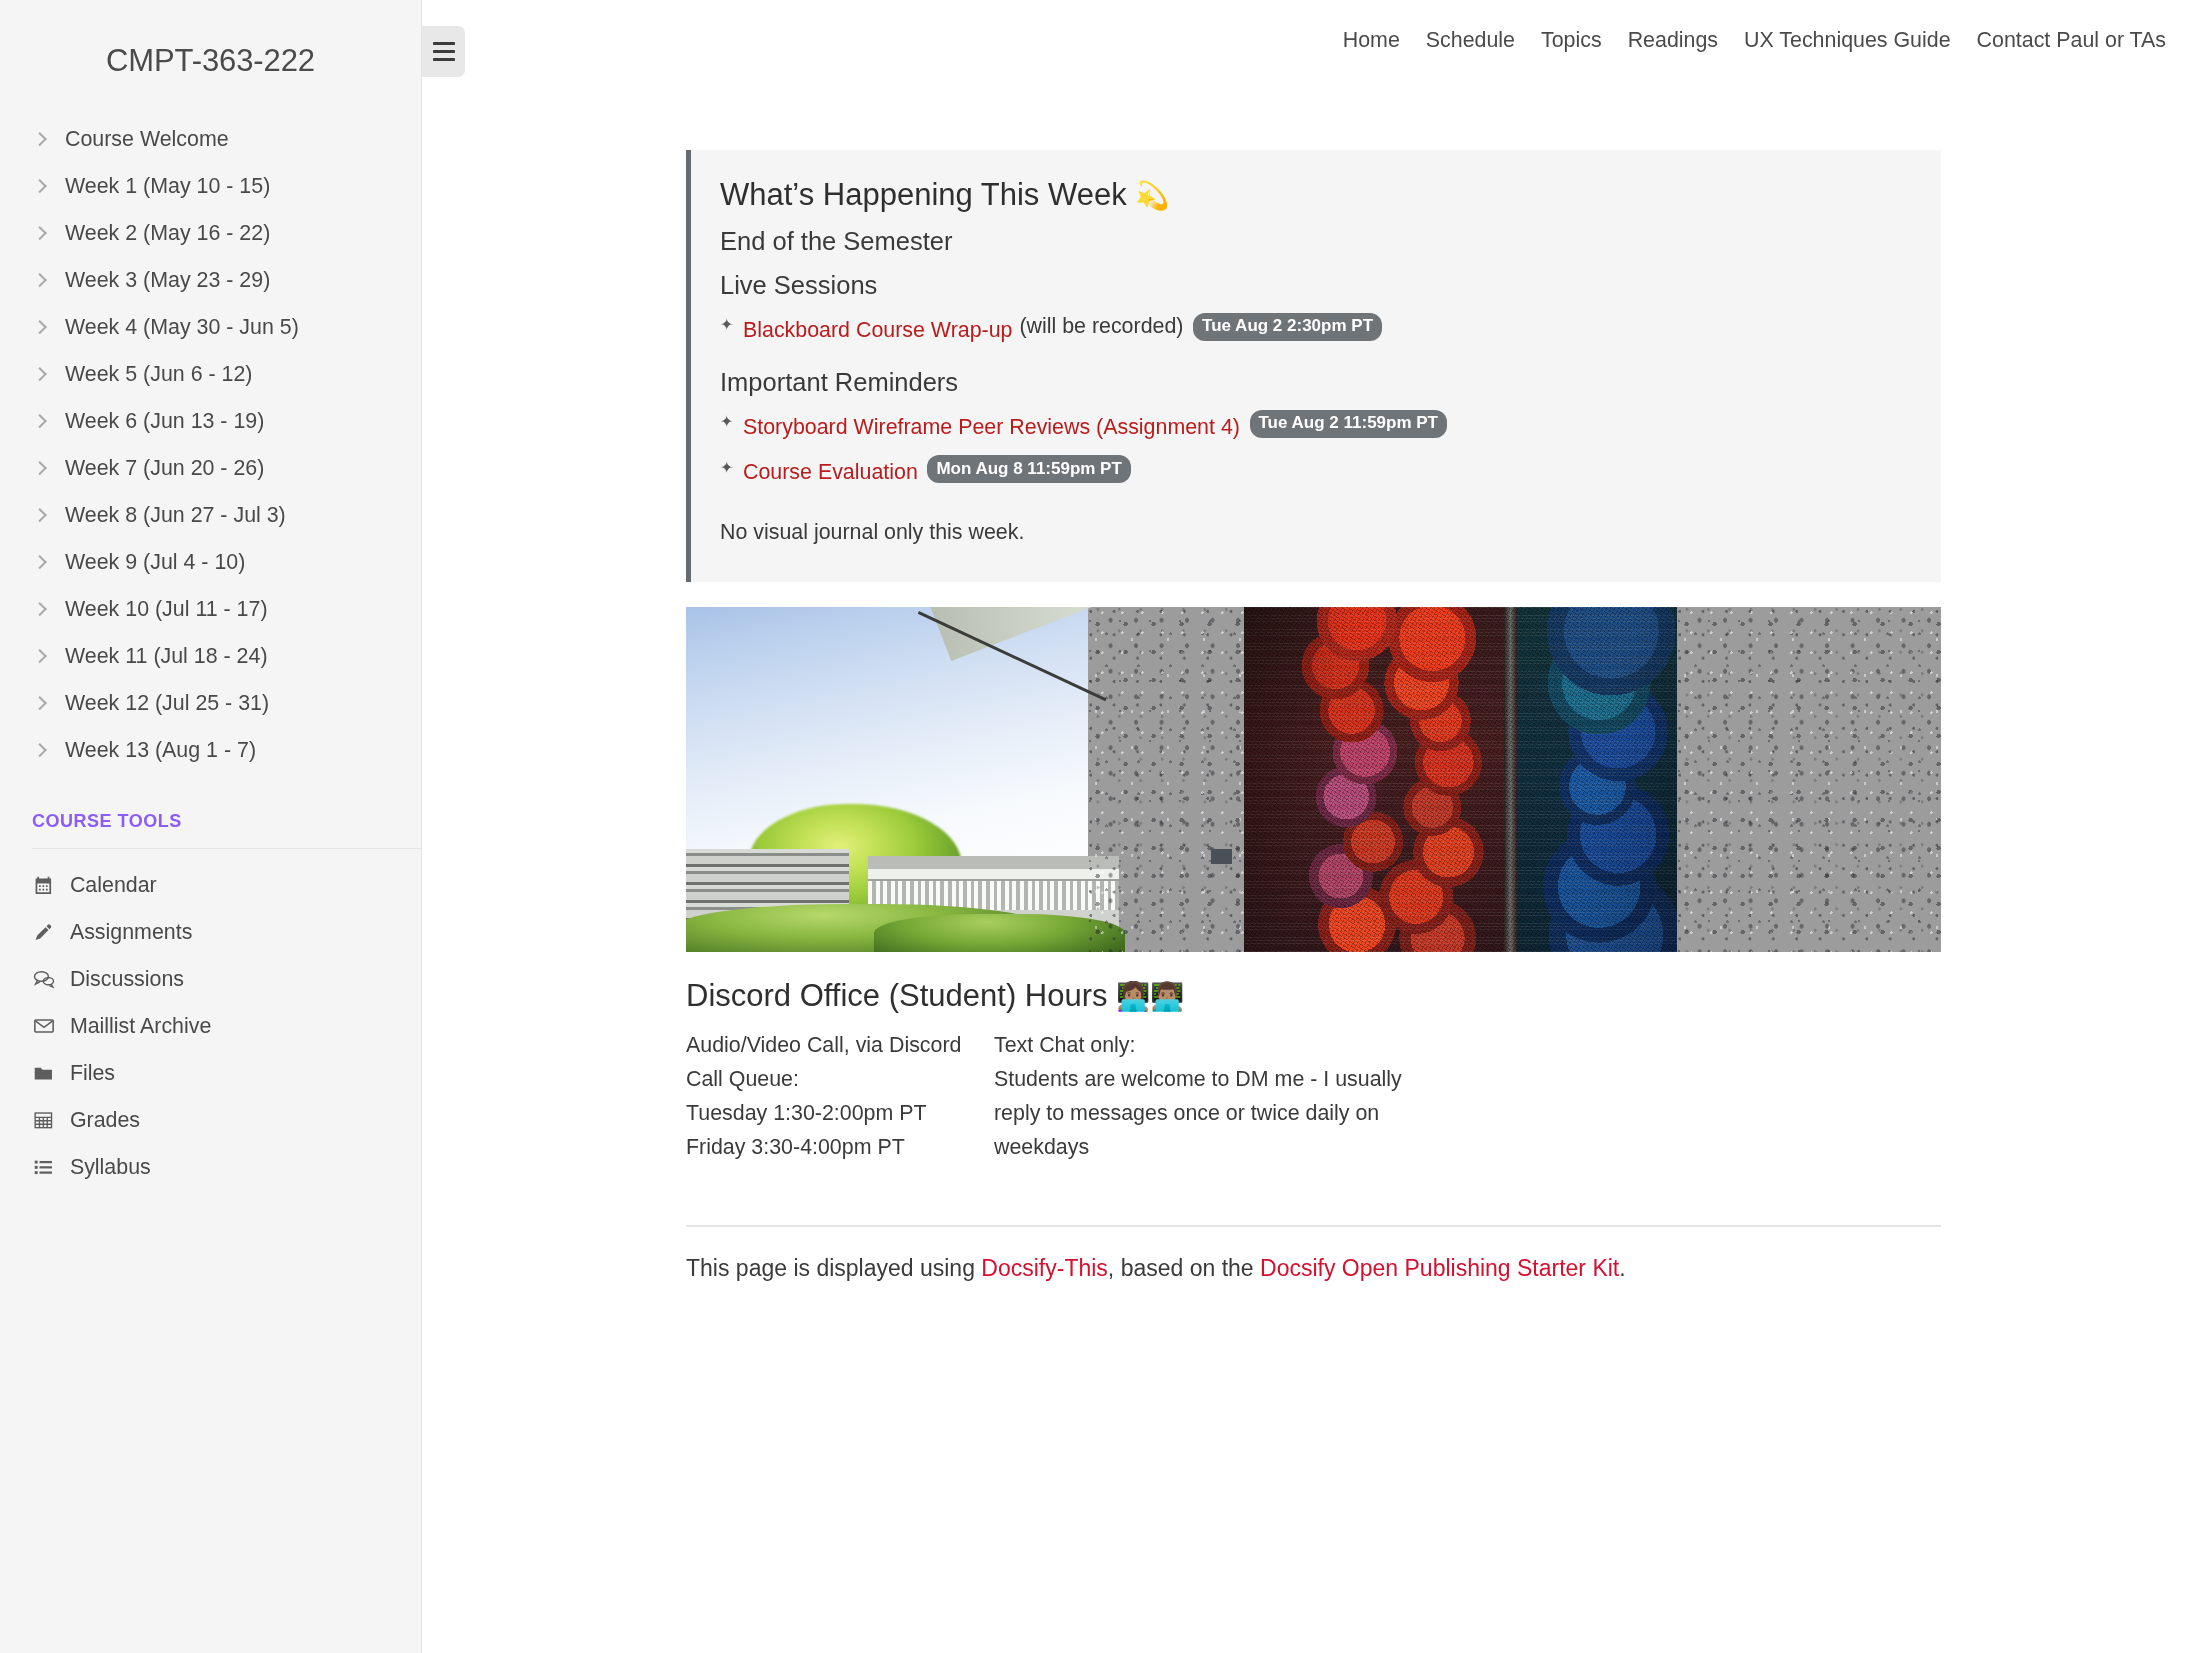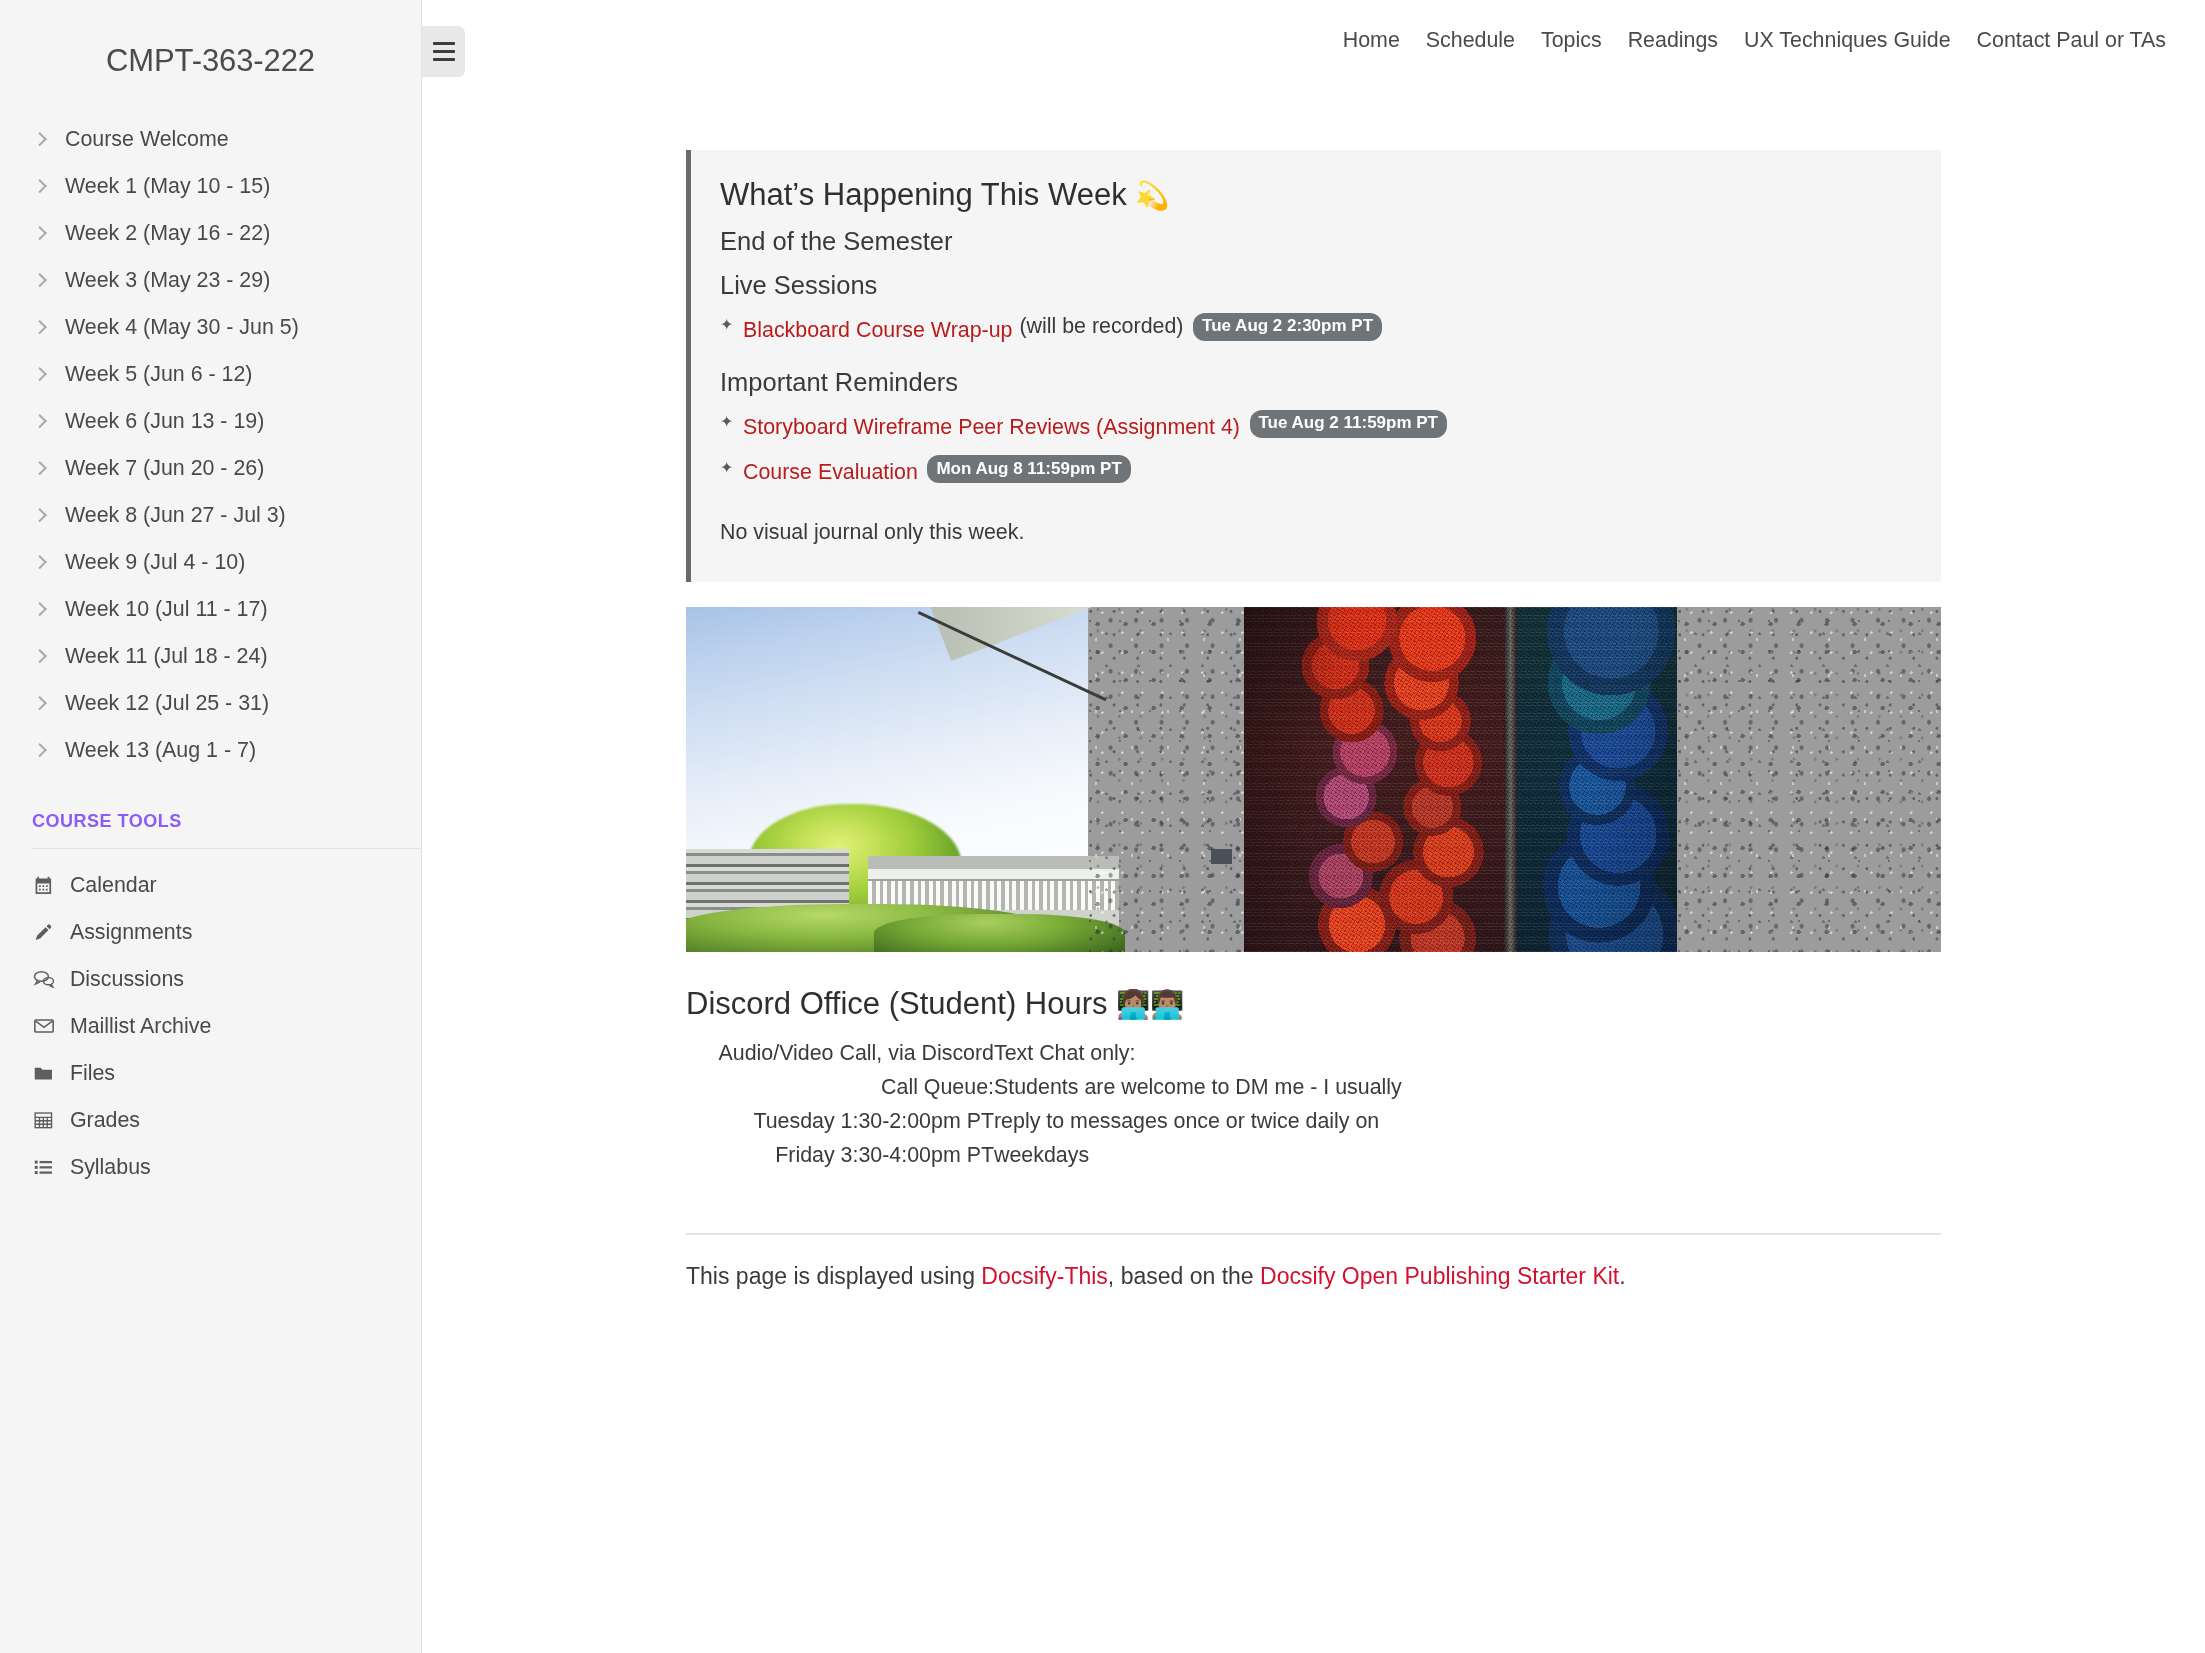--- a/index.html
+++ b/index.html
@@ -378,32 +378,32 @@
       repeating-linear-gradient(-58deg, rgba(0,0,0,.26) 0 0.7px, transparent 0.7px 3.4px),
       repeating-linear-gradient(0deg, rgba(255,255,255,.08) 0 0.7px, transparent 0.7px 2.8px);
   }
   .bnr-mural-shade {
     position: absolute; inset: 0;
     background: linear-gradient(100deg, rgba(0,0,0,.34) 0%, rgba(0,0,0,0) 22%, rgba(0,0,0,0) 78%, rgba(0,0,0,.22) 100%);
   }
 
   
   #discord-title {
-    margin-top: 34px;
+    margin-top: 26px;
     font-size: 31px;
     font-weight: 400;
     color: #2f2f2f;
   }
   #discord-title .emoji { font-size: 27.6px; }
   #discord-cols {
     display: flex;
     margin-top: 15px;
   }
   .discord-col { font-size: 21.4px; color: #3a3a3a; line-height: 1.58; }
-  #discord-col-left { width: 308px; flex: none; text-align: right; }
+  #discord-col-left { width: 308px; flex: none; }
   #discord-col-right { width: 413px; }
 
   
   #footer-rule {
     margin-top: 61px;
     height: 1.4px;
     background: #e3e3e3;
     width: 1255px;
   }
   #footer-text {

